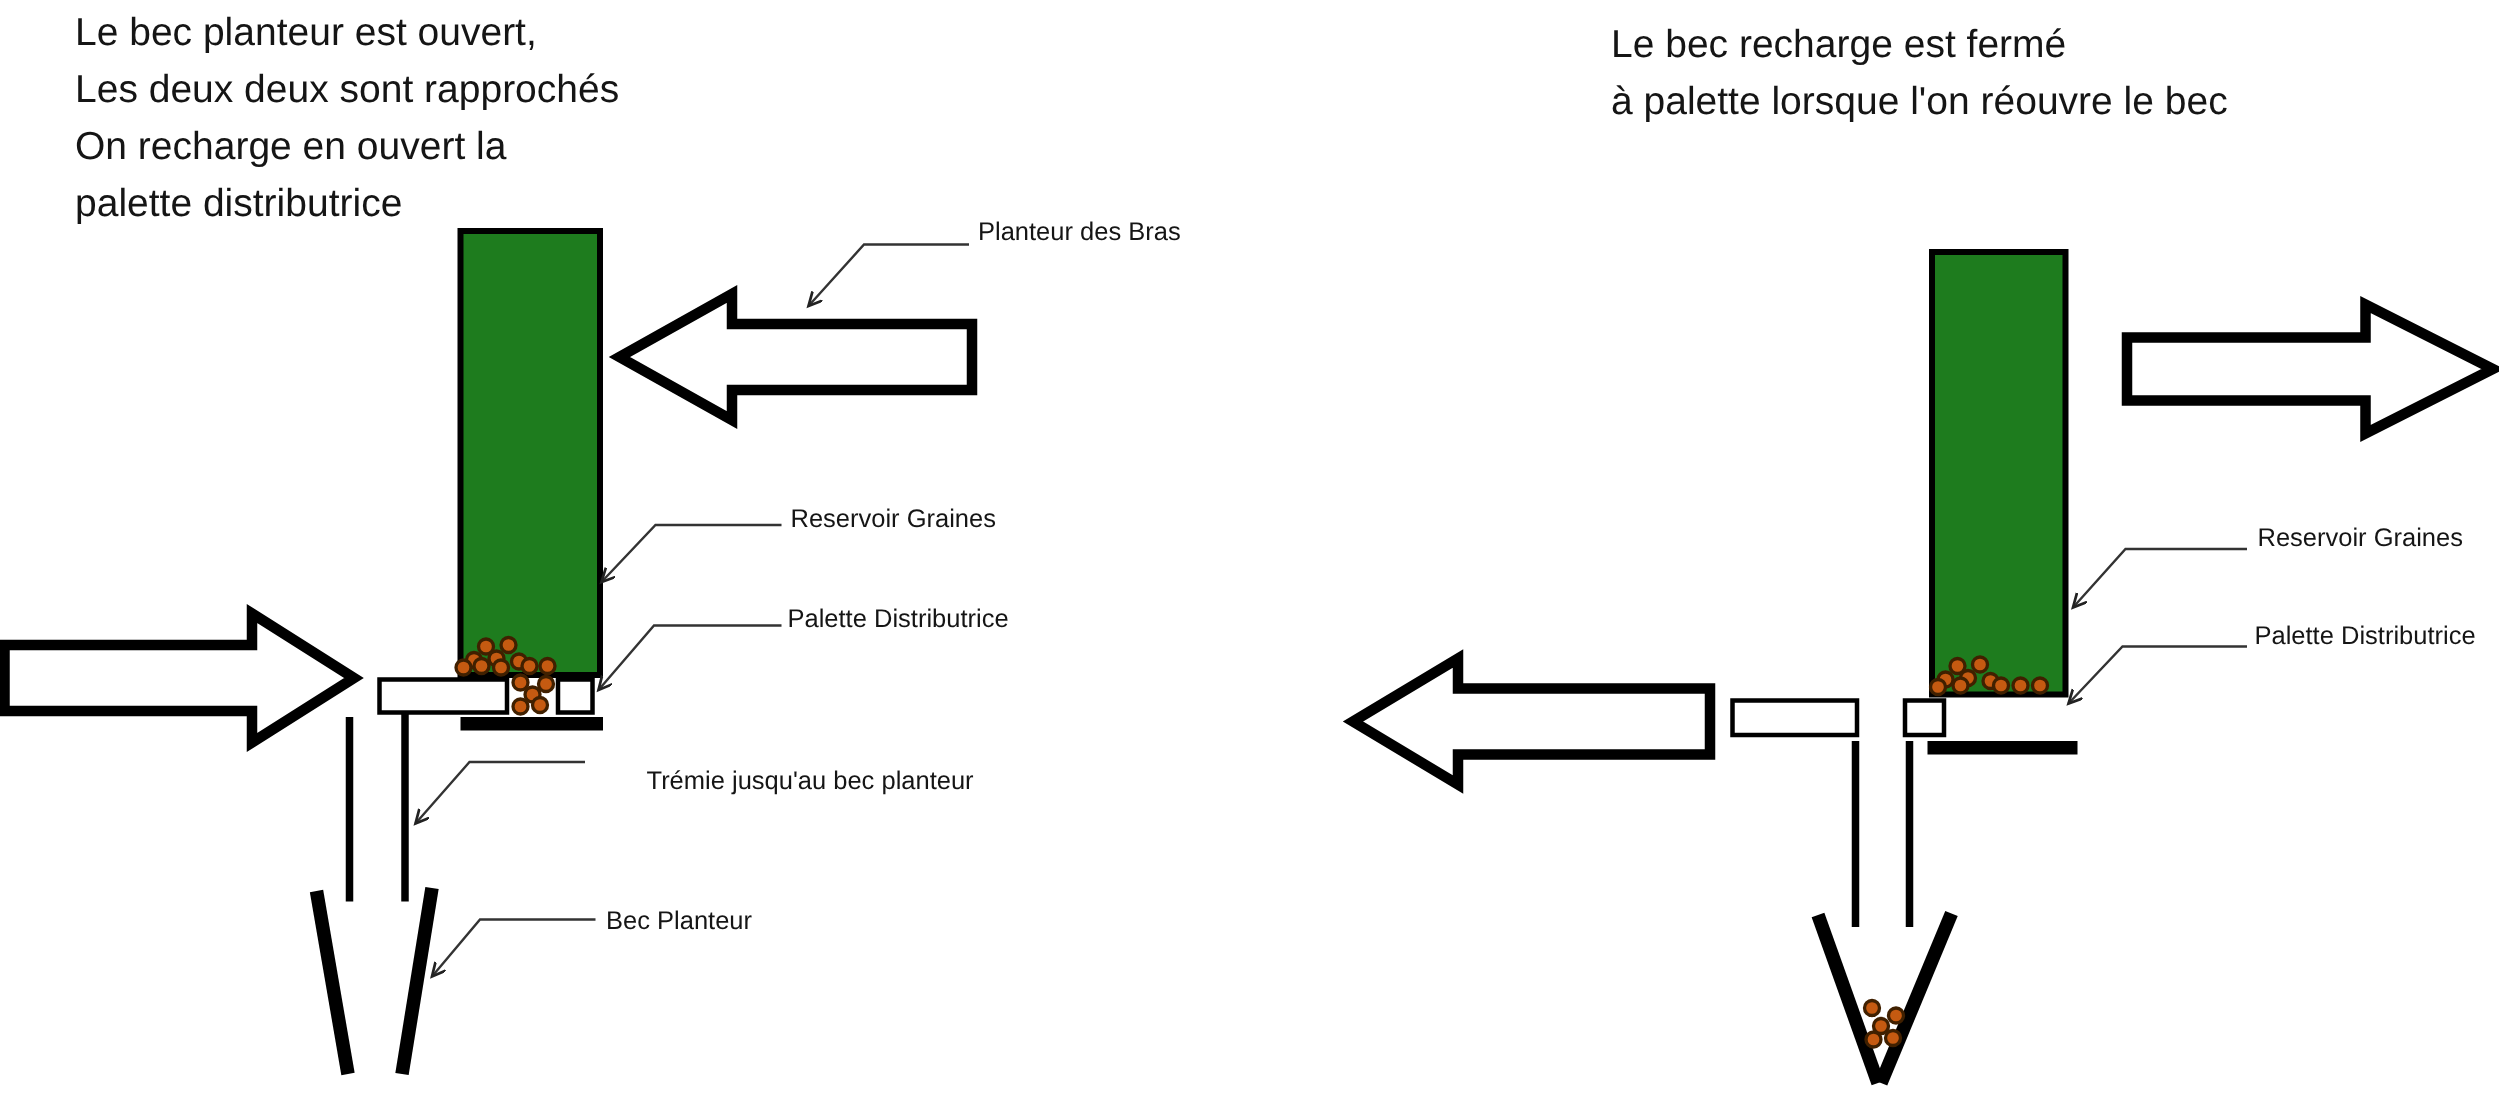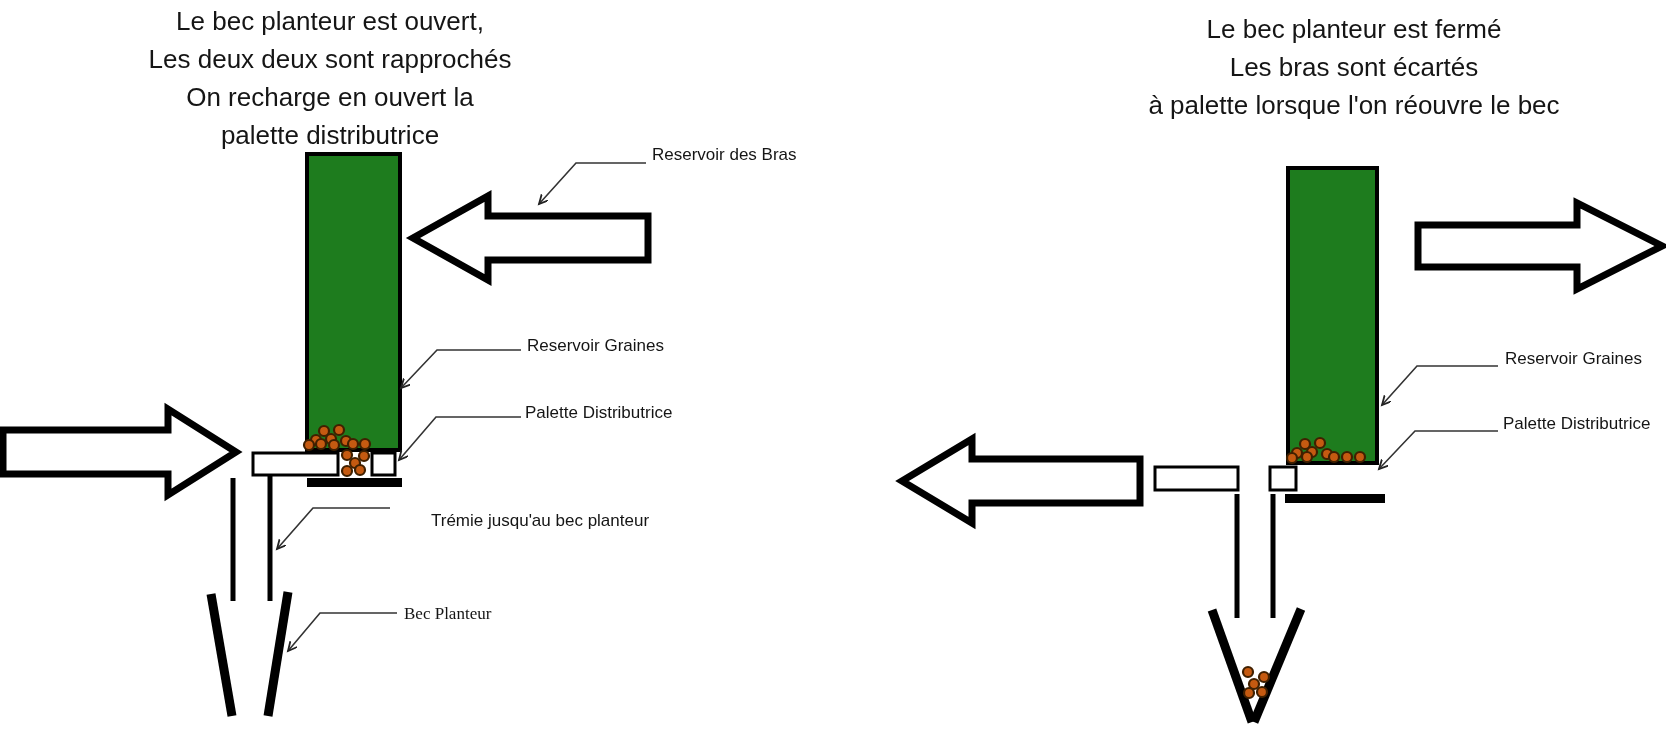--- a/index.html
+++ b/index.html
@@ -1,55 +1,54 @@
 <!DOCTYPE html>
 <html><head>
 <meta charset="utf-8">
 <style>
   html,body{margin:0;padding:0;background:#ffffff;}
   #canvas{
     position:relative;width:1666px;height:732px;background:#ffffff;overflow:hidden;
     font-family:"Liberation Sans","DejaVu Sans",sans-serif;color:#151515;
   }
   .title{
-    position:absolute;text-align:center;font-size:26px;line-height:38px;color:#151515;
+    position:absolute;font-size:26px;line-height:38px;color:#151515;
   }
   .lbl{
     position:absolute;font-size:17px;line-height:20px;white-space:nowrap;color:#151515;
   }
   #left-title{left:50px;top:2px;width:560px;}
   #right-title{left:1074px;top:10px;width:560px;}
   #lbl-mouvement{left:652px;top:145px;}
   #lbl-reservoir-l{left:527px;top:336px;}
   #lbl-palette-l{left:525px;top:403px;}
   #lbl-tremie{left:431px;top:511px;}
-  #lbl-bec{left:404px;top:604px;font-family:Liberation Serif, serif;}
+  #lbl-bec{left:404px;top:604px;}
   #lbl-reservoir-r{left:1505px;top:349px;}
   #lbl-palette-r{left:1503px;top:414px;}
   svg{position:absolute;left:0;top:0;}
 </style>
 </head>
 <body>
 
 <div id="canvas">
 
   <div id="left-title" class="title">
     <div>Le bec planteur est ouvert,</div>
     <div>Les deux deux sont rapprochés</div>
     <div>On recharge en ouvert la</div>
     <div>palette distributrice</div>
   </div>
 
   <div id="right-title" class="title">
-    <div>Le bec planteur est fermé</div>
-    <div>Les bras sont écartés</div>
+    <div>Le bec recharge est fermé</div>
     <div>à palette lorsque l'on réouvre le bec</div>
   </div>
 
-  <div id="lbl-mouvement" class="lbl">Reservoir des Bras</div>
+  <div id="lbl-mouvement" class="lbl">Planteur des Bras</div>
   <div id="lbl-reservoir-l" class="lbl">Reservoir Graines</div>
   <div id="lbl-palette-l" class="lbl">Palette Distributrice</div>
   <div id="lbl-tremie" class="lbl">Trémie jusqu'au bec planteur</div>
   <div id="lbl-bec" class="lbl">Bec Planteur</div>
   <div id="lbl-reservoir-r" class="lbl">Reservoir Graines</div>
   <div id="lbl-palette-r" class="lbl">Palette Distributrice</div>
 
   <svg width="1666" height="732" viewBox="0 0 1666 732">
     <defs>
       <marker id="lead-arrow" markerWidth="12" markerHeight="12" refX="9" refY="4.5" orient="auto" markerUnits="userSpaceOnUse">

